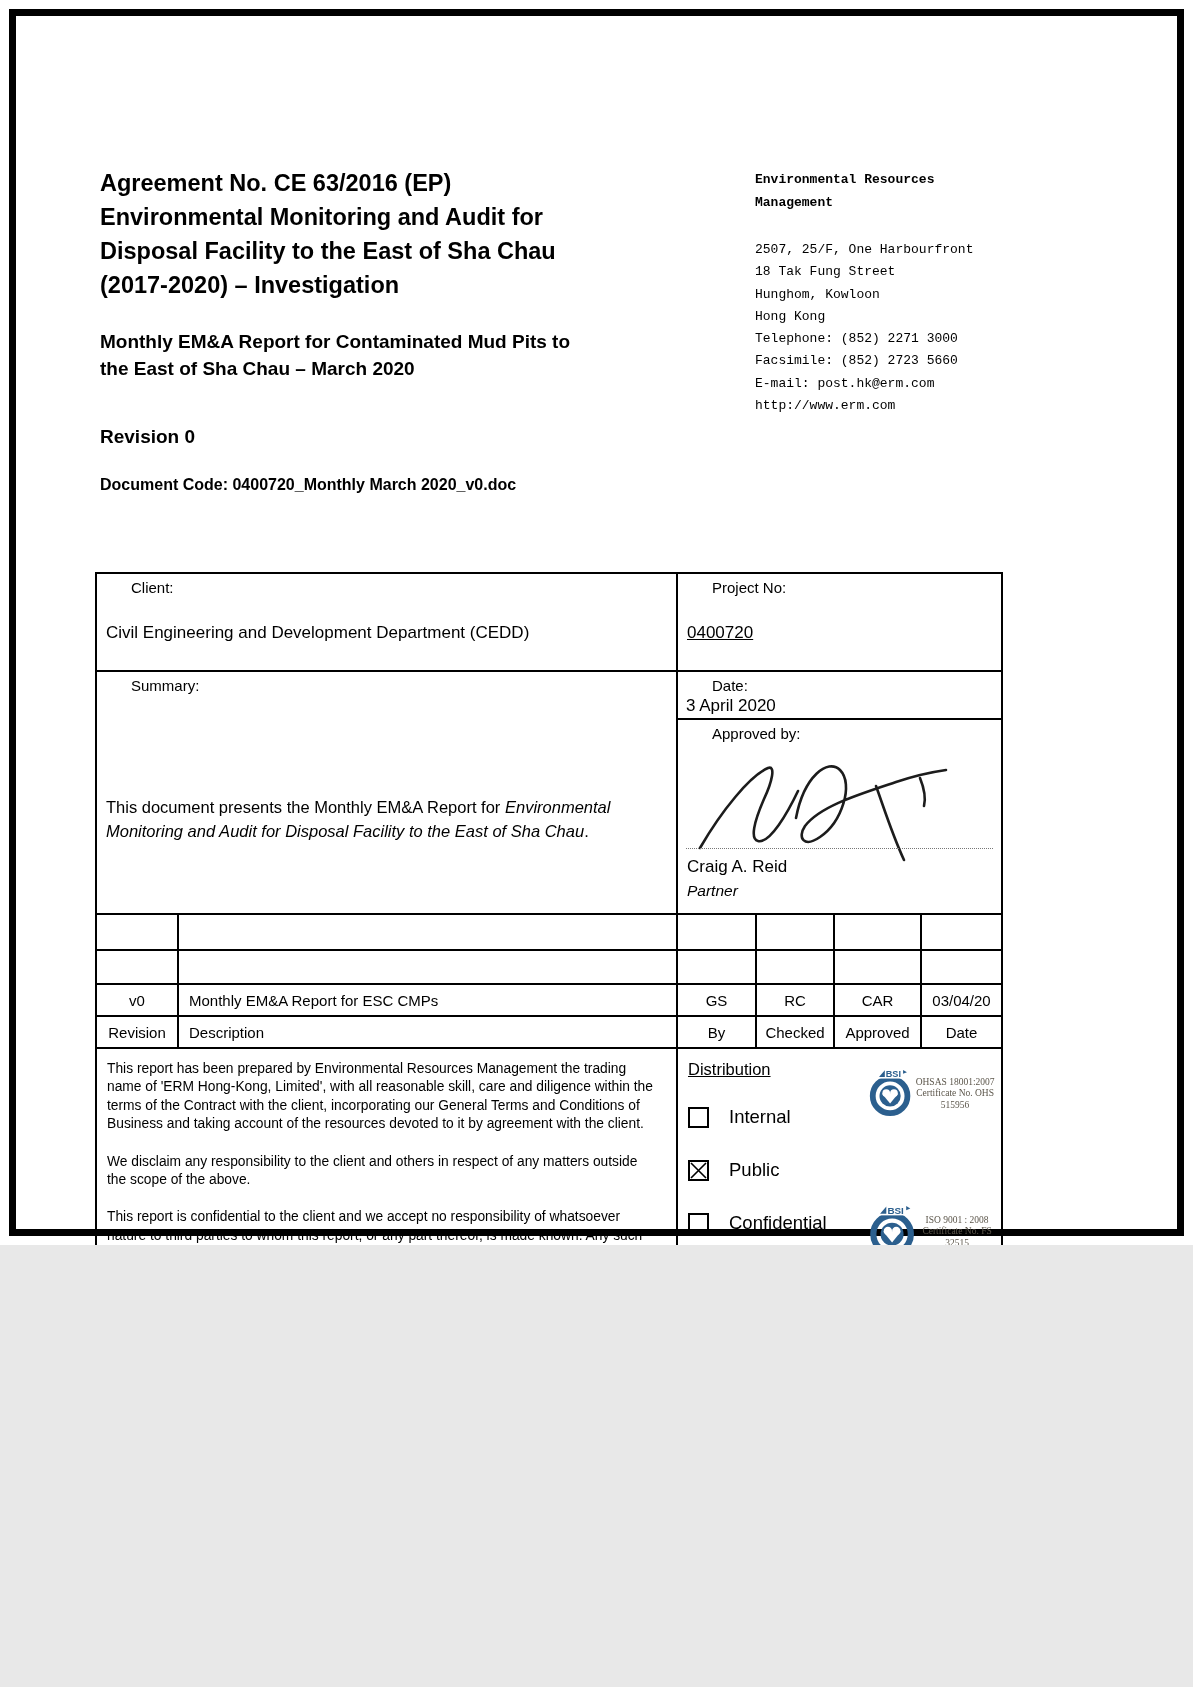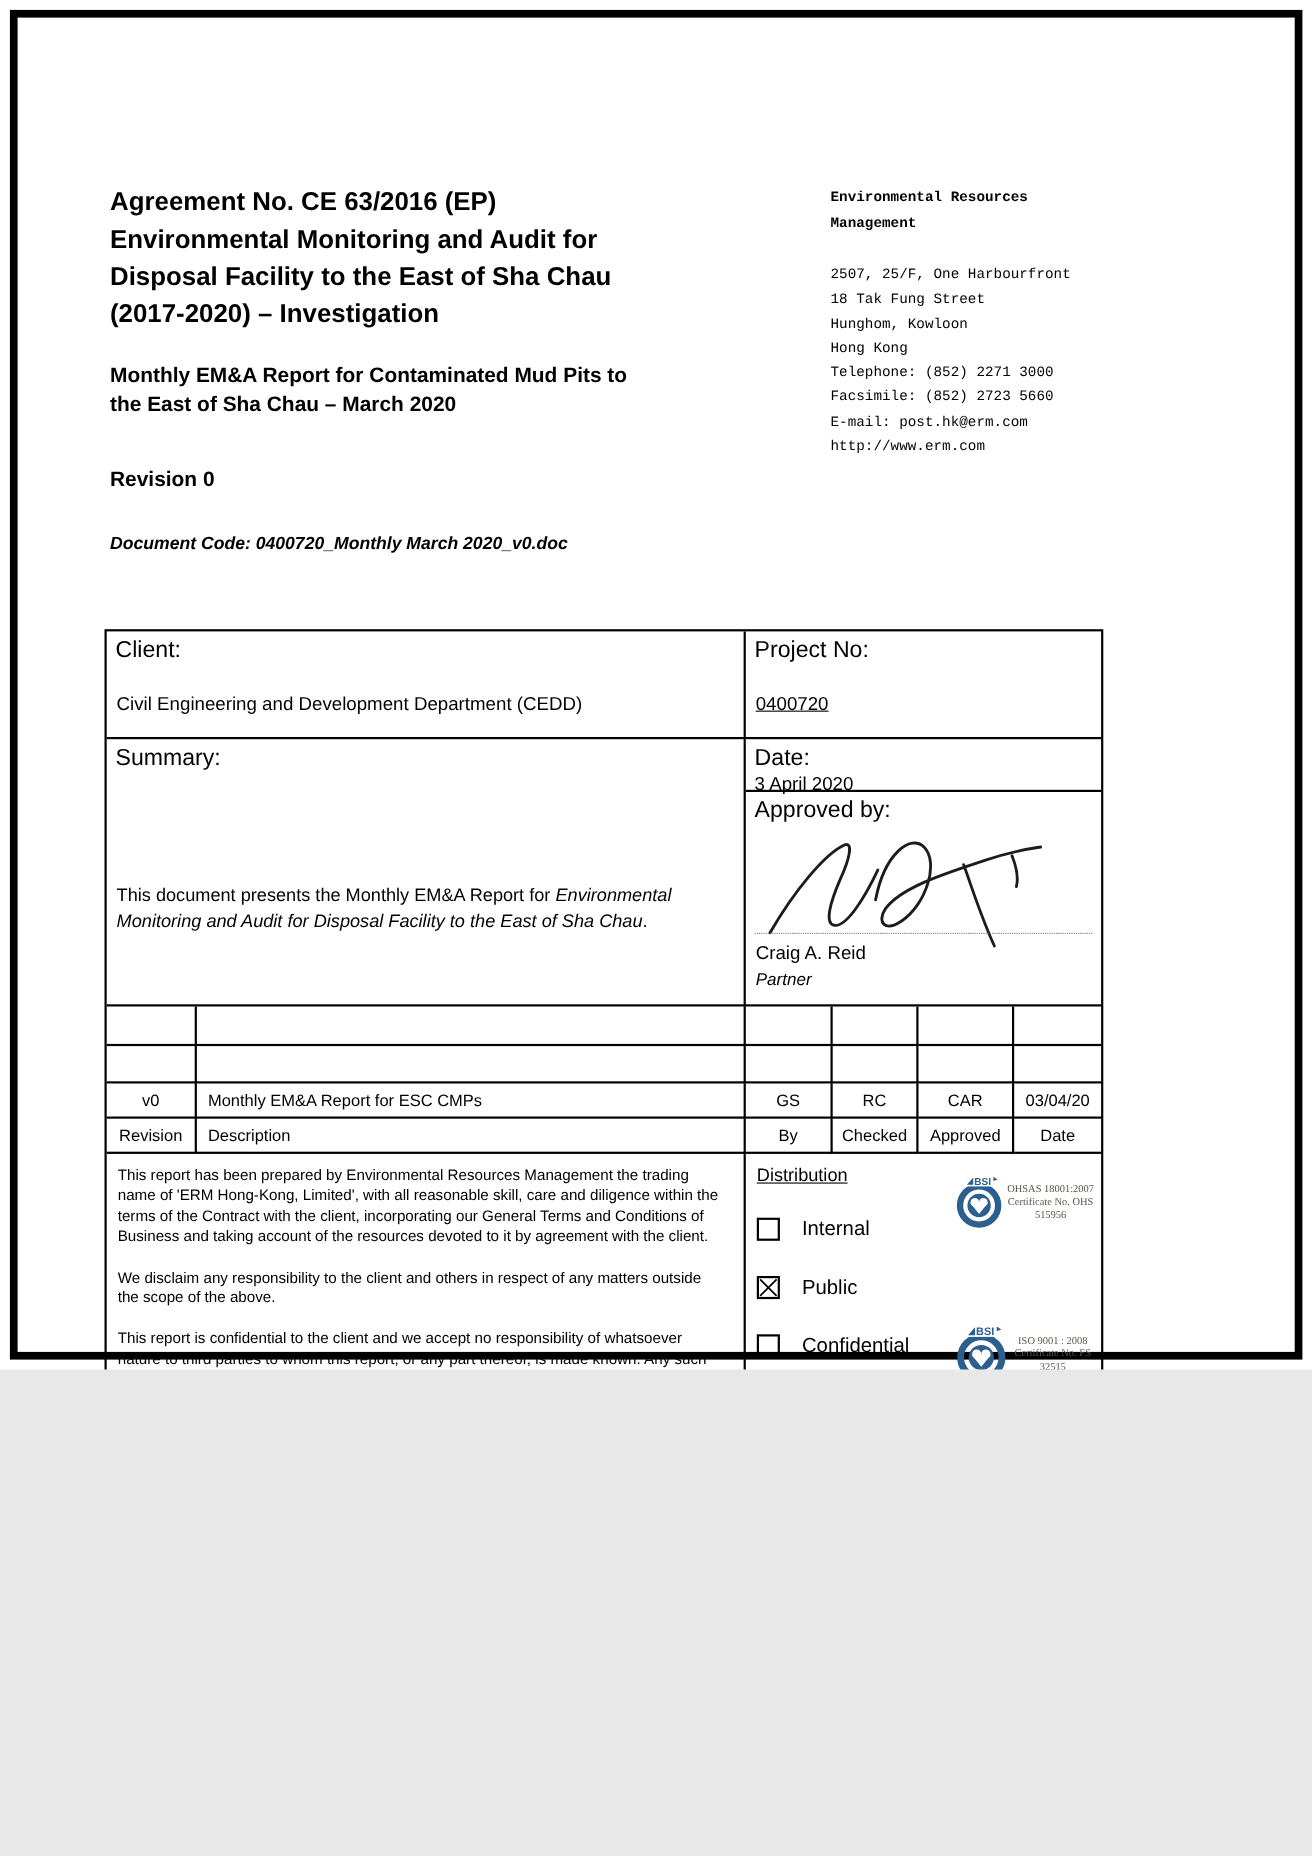--- a/index.html
+++ b/index.html
@@ -5,34 +5,34 @@
   * { box-sizing: border-box; margin: 0; padding: 0; }
   body { background: #e8e8e8; font-family: "Liberation Sans", sans-serif; }
   .page { position: relative; width: 1193px; height: 1245px; background: #fff; color: #000; overflow: hidden; }
   .frame { position: absolute; inset: 9px; border: 7px solid #000; pointer-events: none; }
 
   
   .title-block { position: absolute; left: 100px; top: 166px; width: 600px; }
   .title { font-size: 23.5px; font-weight: bold; line-height: 34px; }
   .subtitle { font-size: 19px; font-weight: bold; line-height: 27px; margin-top: 26px; }
   .revision { font-size: 19px; font-weight: bold; margin-top: 44px; }
-  .doccode { font-size: 16px; font-weight: bold; font-style: italic; margin-top: 38px; }
+  .doccode { font-size: 16px; font-weight: bold; margin-top: 28px; }
 
   .company { position: absolute; left: 755px; top: 168px; width: 265px; font-size: 13px; font-family: Liberation Mono, monospace; }
   .company .name { font-weight: bold; line-height: 23px; }
   .company .addr { margin-top: 25px; line-height: 22.3px; }
 
   
   .info-table { position: absolute; left: 95px; top: 572px; width: 908px; border: 2px solid #000;
     display: grid; grid-template-columns: 82px 499px 79px 78px 87px 79px;
     grid-template-rows: 98px 243px 36px 34px 32px 32px 311px; }
   .cell { border-right: 2px solid #000; border-bottom: 2px solid #000; overflow: hidden; }
   .nr { border-right: none; } .nb { border-bottom: none; }
   .span-left { grid-column: 1 / 3; } .span-right { grid-column: 3 / 7; }
-  .lbl { font-size: 21px; padding: 5px 8px 0 8px; }
+  .lbl { font-size: 15px; padding: 5px 8px 0 8px; margin-left: 26px; }
   .client-value { font-size: 17px; padding-left: 9px; margin-top: 27px; }
   .project-value { font-size: 17px; padding-left: 9px; margin-top: 27px; text-decoration: underline; }
   .summary-text { font-size: 16.5px; line-height: 23.5px; margin-top: 102px; padding: 0 24px 0 9px; }
   .right-col2 { display: flex; flex-direction: column; }
   .date-part { height: 48px; border-bottom: 2px solid #000; flex: none; }
   .date-value { font-size: 17px; padding-left: 8px; margin-top: 2px; }
   .approved-part { flex: 1; position: relative; }
   .sig-svg { position: absolute; left: 6px; top: 24px; }
   .sigline { position: absolute; left: 8px; right: 8px; top: 128px; border-top: 1px dotted #777; }
   .approver-name { position: absolute; left: 9px; top: 137px; font-size: 17px; }

